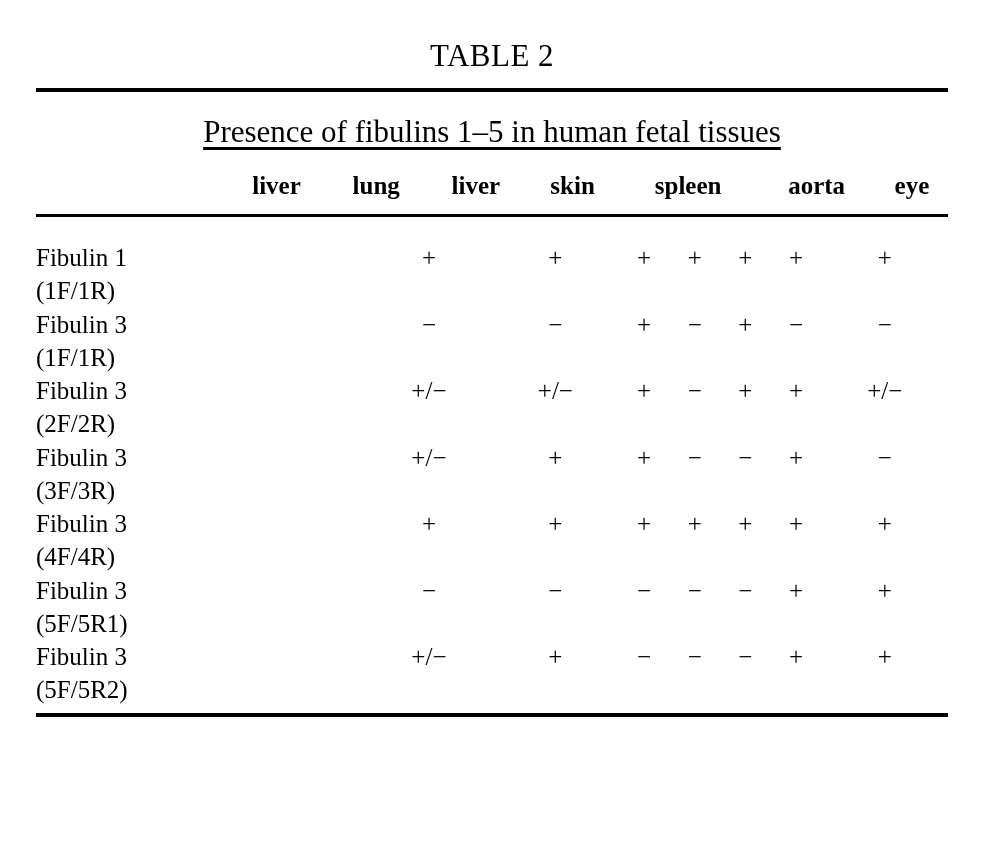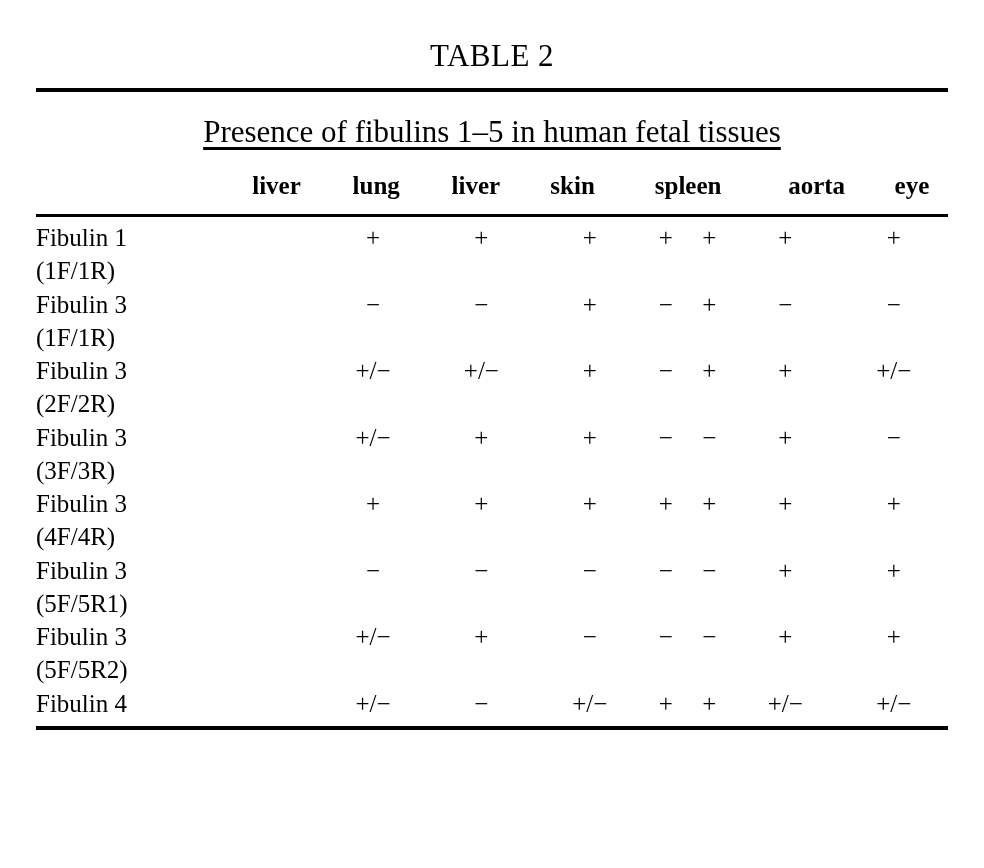--- a/index.html
+++ b/index.html
@@ -68,21 +68,21 @@
     text-align: center;
     vertical-align: top;
     padding: 0;
     line-height: 1.33;
   }
   table.data td.rowlabel {
     text-align: left;
     white-space: pre-line;
   }
   tr.firstrow td {
-    padding-top: 4px;
+    padding-top: 24px;
   }
   .cellwrap {
     white-space: pre-line;
   }
 </style>
 </head>
 <body>
 
 <div class="page">
 
@@ -181,28 +181,18 @@
         <td class="rowlabel">Fibulin 3
 (5F/5R2)</td>
         <td>+/−</td>
         <td>+</td>
         <td>−</td>
         <td>−</td>
         <td>−</td>
         <td>+</td>
         <td>+</td>
       </tr>
-      <tr>
-        <td class="rowlabel">Fibulin 4</td>
-        <td>+/−</td>
-        <td>−</td>
-        <td>+/−</td>
-        <td>+</td>
-        <td>+</td>
-        <td>+/−</td>
-        <td>+/−</td>
-      </tr>
     </tbody>
   </table>
 
   <div class="rule-bottom"></div>
 
 </div>
 
 </body></html>

